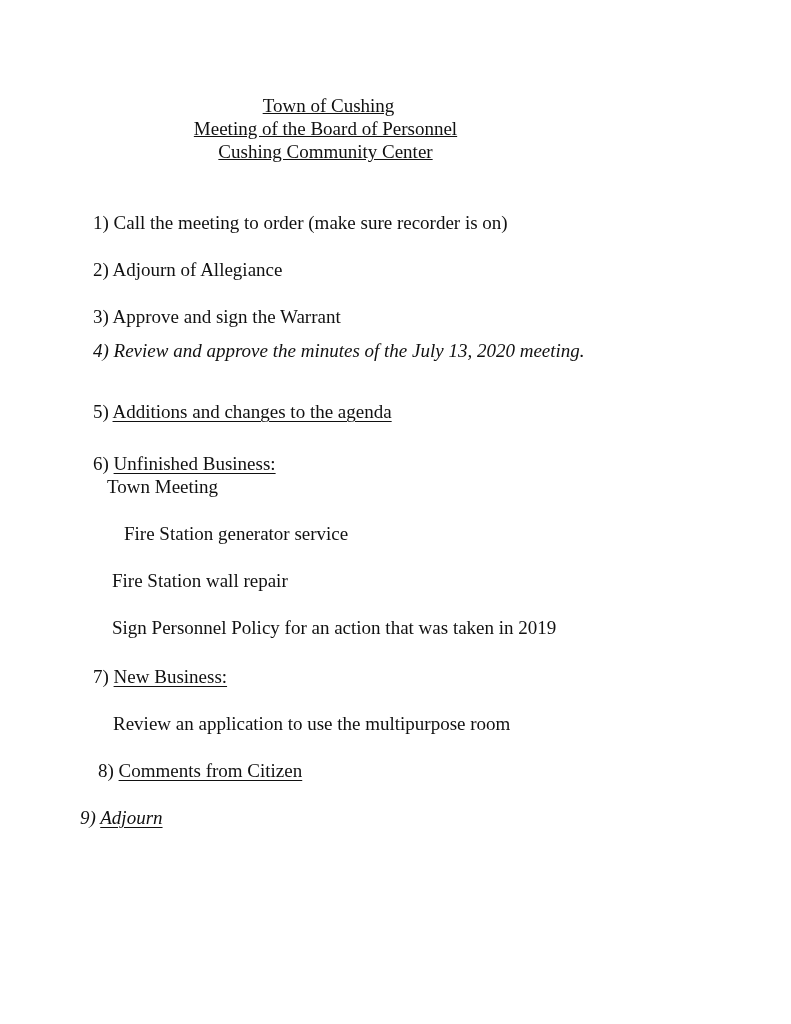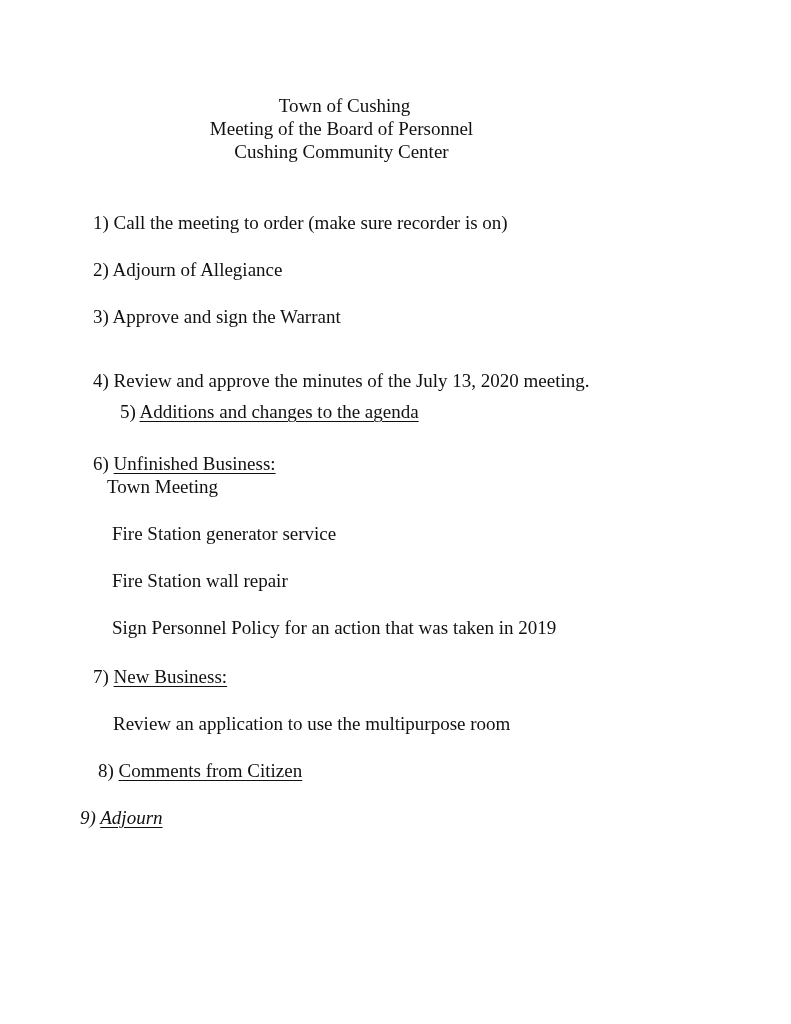--- a/index.html
+++ b/index.html
@@ -11,25 +11,26 @@
       width: 791px;
       height: 1024px;
       position: relative;
       overflow: hidden;
       font-family: "Liberation Serif", "DejaVu Serif", serif;
       color: #111111;
       font-size: 19px;
     }
     .header {
       position: absolute;
-      left: 16px;
+      left: 0;
       top: 94px;
       width: 651px;
       text-align: center;
       line-height: 23px;
+      text-decoration: underline;
     }
     .header .line { display: block; }
     .header .l1 { margin-left: 6px; }
     .line-abs {
       position: absolute;
       white-space: nowrap;
       line-height: 22px;
     }
     .u {
       text-decoration: underline;
@@ -55,36 +56,36 @@
   <div class="line-abs" style="left:93px; top:259px;">
     <span>2)</span>
     <span>Adjourn of Allegiance</span>
   </div>
 
   <div class="line-abs" style="left:93px; top:306px;">
     <span>3)</span>
     <span>Approve and sign the Warrant</span>
   </div>
 
-  <div class="line-abs" style="left:93px; top:370px;">
+  <div class="line-abs" style="left:93px; top:340px;font-style:italic;">
     <span>4)</span>
     <span>Review and approve the minutes of the July 13, 2020 meeting.</span>
   </div>
 
-  <div class="line-abs" style="left:93px; top:401px;margin-left:27px;">
+  <div class="line-abs" style="left:93px; top:401px;">
     <span>5)</span>
     <span class="u">Additions and changes to the agenda</span>
   </div>
 
   <div class="line-abs" style="left:93px; top:453px;">
     <span>6)</span>
     <span class="u">Unfinished Business:</span>
   </div>
   <div class="line-abs" style="left:107px; top:476px;">Town Meeting</div>
-  <div class="line-abs" style="left:112px; top:523px;text-align:center;">Fire Station generator service</div>
+  <div class="line-abs" style="left:124px; top:523px;text-align:center;">Fire Station generator service</div>
   <div class="line-abs" style="left:112px; top:570px;font-family:Liberation Serif, serif;">Fire Station wall repair</div>
   <div class="line-abs" style="left:112px; top:617px;">Sign Personnel Policy for an action that was taken in 2019</div>
 
   <div class="line-abs" style="left:93px; top:666px;">
     <span>7)</span>
     <span class="u">New Business:</span>
   </div>
   <div class="line-abs" style="left:113px; top:713px;">Review an application to use the multipurpose room</div>
 
   <div class="line-abs" style="left:98px; top:760px;">

